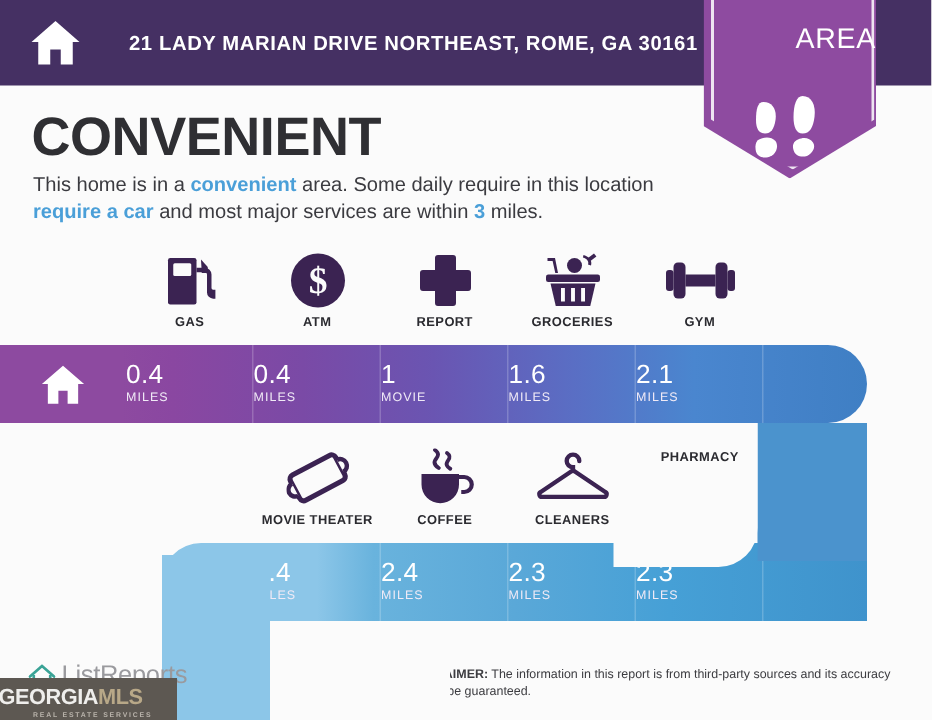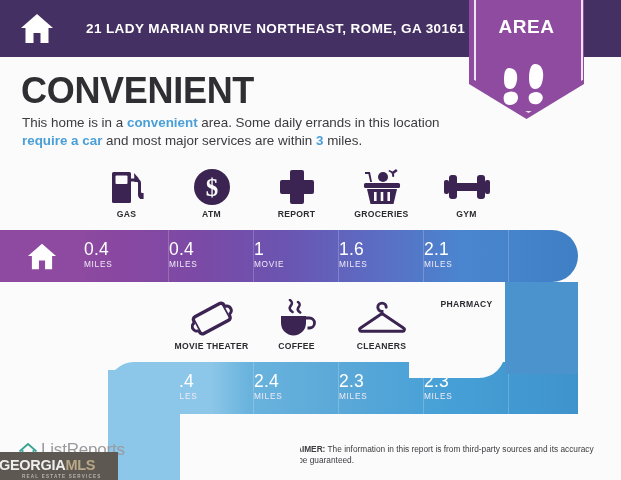--- a/index.html
+++ b/index.html
@@ -34,21 +34,21 @@
   #area-badge-inner{
     position:absolute;left:474px;top:-6px;width:105px;height:117px;
     border:2px solid rgba(255,255,255,.85);
     border-top:none;
     -webkit-clip-path:polygon(0 0,100% 0,100% 72%,50% 100%,0 72%);
     clip-path:polygon(0 0,100% 0,100% 72%,50% 100%,0 72%);
     z-index:6;pointer-events:none;
   }
   #badge-text{
     position:absolute;left:469px;top:16px;width:115px;
-    text-align:center;color:#fff;font-size:19px;font-weight:bold;
+    text-align:right;color:#fff;font-size:19px;font-weight:normal;
     line-height:21px;letter-spacing:.5px;z-index:7;
   }
   #badge-feet{
     position:absolute;left:495px;top:62px;width:62px;height:46px;z-index:7;
   }
   
   #page-title{
     position:absolute;left:21px;top:70px;
     font-size:36px;font-weight:bold;color:#2f2f33;letter-spacing:-.3px;
   }
@@ -152,21 +152,21 @@
   <div>AREA</div>
 </div>
 <svg id="badge-feet" viewBox="0 0 62 46">
   <path d="M14 6 c6 0 9 5 8 12 c-1 6 -3 9 -7 9 c-4 0 -6 -3 -6 -9 c0 -7 1 -12 5 -12 z" fill="#fff"></path>
   <path d="M11 31 c4 -2 8 -2 11 1 c2 3 1 8 -3 10 c-4 2 -9 1 -10 -3 c-1 -4 0 -7 2 -8 z" fill="#fff"></path>
   <path d="M40 2 c6 0 9 6 8 14 c-1 7 -3 11 -8 11 c-4 0 -6 -4 -6 -11 c0 -8 2 -14 6 -14 z" fill="#fff"></path>
   <path d="M37 31 c4 -2 8 -1 10 2 c2 3 0 7 -4 9 c-4 1 -8 0 -9 -4 c-1 -3 0 -6 3 -7 z" fill="#fff"></path>
 </svg>
 
 <div id="page-title">CONVENIENT</div>
-<div id="intro-text"><span>This home is in a </span><span class="hl">convenient</span><span> area. Some daily errands in this location </span><span class="hl">require a car</span><span> and most major services are within </span><span class="hl">3</span><span> miles.</span></div>
+<div id="intro-text"><span>This home is in a </span><span class="hl">convenient</span><span> area. Some daily require in this location </span><span class="hl">require a car</span><span> and most major services are within </span><span class="hl">3</span><span> miles.</span></div>
 
 <div class="icon-row" style="top:166px">
 
   <div class="icon-cell" style="left:84px">
     <div class="icon-glyph">
       <svg width="34" height="36" viewBox="0 0 34 36">
         <rect x="2" y="3" width="19" height="31" rx="1.5" fill="#3b2352"></rect>
         <rect x="5.5" y="6.5" width="12" height="8.5" rx="1" fill="#fbfbfb"></rect>
         <path d="M21 11 h5.5 a3 3 0 0 1 3 3 v12 a2.6 2.6 0 0 0 2.6 2.6 v-3 a2.6 2.6 0 0 1 -2.6 -2.6" fill="none" stroke="#3b2352" stroke-width="3"></path>
         <path d="M24 4 l4.5 5 v4 h-4 z" fill="#3b2352"></path>

